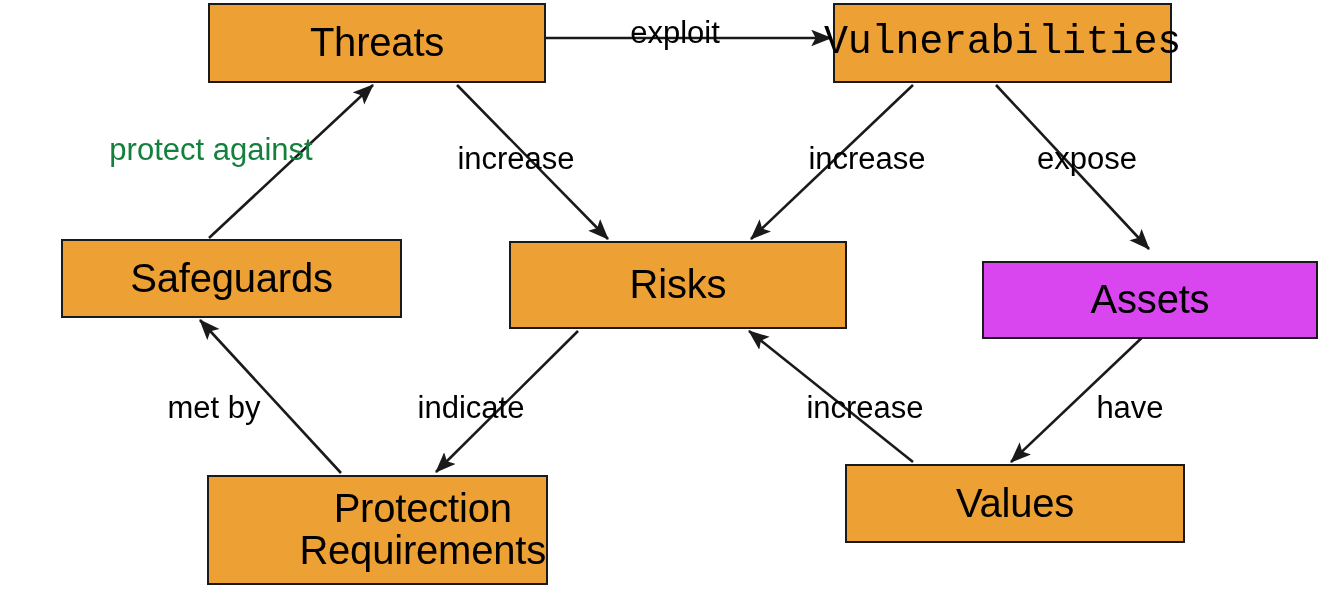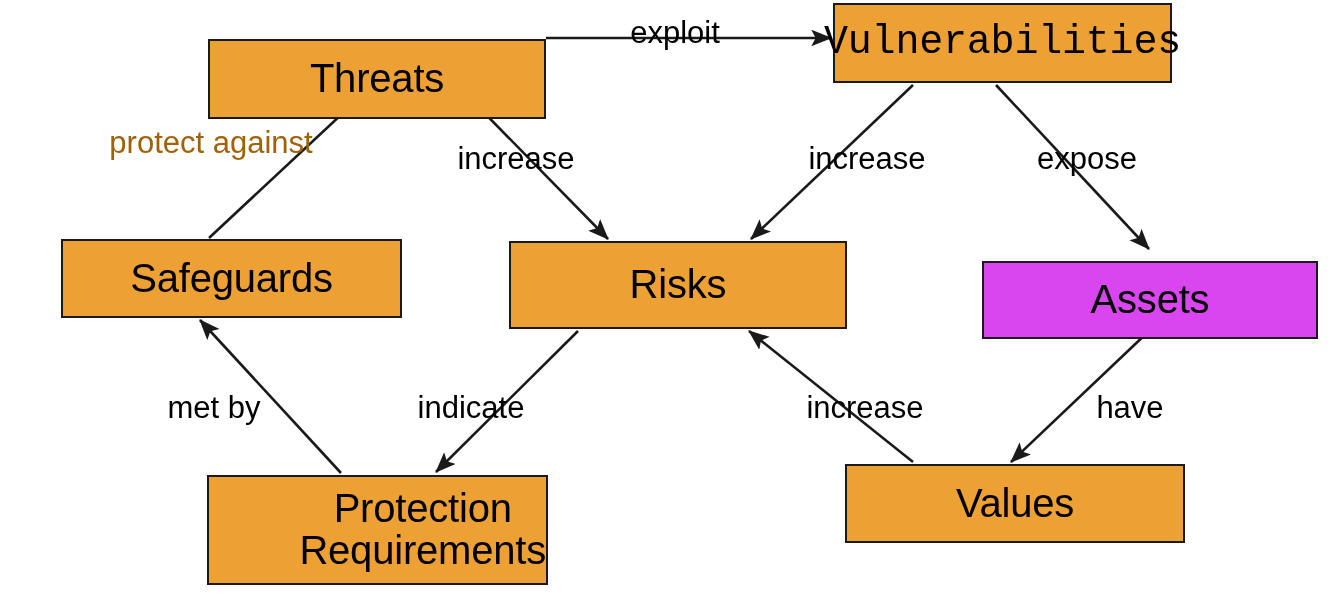--- a/index.html
+++ b/index.html
@@ -70,32 +70,32 @@
         <line x1="913" y1="85" x2="751" y2="239" stroke="#1a1a1a" stroke-width="2.6" marker-end="url(#arrowhead)"></line>
         <line x1="996" y1="85" x2="1149" y2="249" stroke="#1a1a1a" stroke-width="2.6" marker-end="url(#arrowhead)"></line>
         <line x1="341" y1="473" x2="200" y2="320" stroke="#1a1a1a" stroke-width="2.6" marker-end="url(#arrowhead)"></line>
         <line x1="578" y1="331" x2="436" y2="472" stroke="#1a1a1a" stroke-width="2.6" marker-end="url(#arrowhead)"></line>
         <line x1="913" y1="462" x2="749" y2="331" stroke="#1a1a1a" stroke-width="2.6" marker-end="url(#arrowhead)"></line>
         <line x1="1149" y1="331" x2="1011" y2="462" stroke="#1a1a1a" stroke-width="2.6" marker-end="url(#arrowhead)"></line>
       </g>
   </svg>
 
   <div id="node-layer">
-      <div class="node-box" style="left: 208px; top: 3px; width: 338px; height: 80px; background: rgb(237, 160, 52); border-color: rgb(26, 26, 26); margin-top: 36px;"><span>Threats</span></div>
+      <div class="node-box" style="left: 208px; top: 3px; width: 338px; height: 80px; background: rgb(237, 160, 52); border-color: rgb(26, 26, 26);"><span>Threats</span></div>
       <div class="node-box" style="left: 833px; top: 3px; width: 339px; height: 80px; background: rgb(237, 160, 52); border-color: rgb(26, 26, 26); font-family: Liberation Mono, monospace;"><span>Vulnerabilities</span></div>
       <div class="node-box" style="left: 37px; top: 239px; width: 341px; height: 79px; background: rgb(237, 160, 52); border-color: rgb(26, 26, 26); margin-left: 24px;"><span>Safeguards</span></div>
       <div class="node-box" style="left: 509px; top: 241px; width: 338px; height: 88px; background: rgb(237, 160, 52); border-color: rgb(26, 26, 26);"><span>Risks</span></div>
       <div class="node-box" style="left: 982px; top: 261px; width: 336px; height: 78px; background: #d946ef; border-color: rgb(26, 26, 26);"><span>Assets</span></div>
       <div class="node-box" style="left: 207px; top: 475px; width: 341px; height: 110px; background: rgb(237, 160, 52); border-color: rgb(26, 26, 26); justify-content: flex-end;"><span>Protection
 Requirements</span></div>
       <div class="node-box" style="left: 845px; top: 464px; width: 340px; height: 79px; background: rgb(237, 160, 52); border-color: rgb(26, 26, 26);"><span>Values</span></div>
     </div>
   <div id="label-layer">
       <div class="edge-label" style="left: 675px; top: 32px; color: rgb(0, 0, 0);">exploit</div>
-      <div class="edge-label" style="left: 211px; top: 142px; color: #a16207;">protect against</div>
+      <div class="edge-label" style="left: 211px; top: 149px; color: #15803d;">protect against</div>
       <div class="edge-label" style="left: 516px; top: 158px; color: rgb(0, 0, 0);">increase</div>
       <div class="edge-label" style="left: 867px; top: 158px; color: rgb(0, 0, 0);">increase</div>
       <div class="edge-label" style="left: 1087px; top: 158px; color: rgb(0, 0, 0);">expose</div>
       <div class="edge-label" style="left: 214px; top: 407px; color: rgb(0, 0, 0);">met by</div>
       <div class="edge-label" style="left: 471px; top: 407px; color: rgb(0, 0, 0);">indicate</div>
       <div class="edge-label" style="left: 865px; top: 407px; color: rgb(0, 0, 0);">increase</div>
       <div class="edge-label" style="left: 1130px; top: 407px; color: rgb(0, 0, 0);">have</div>
     </div>
 
 </div>

